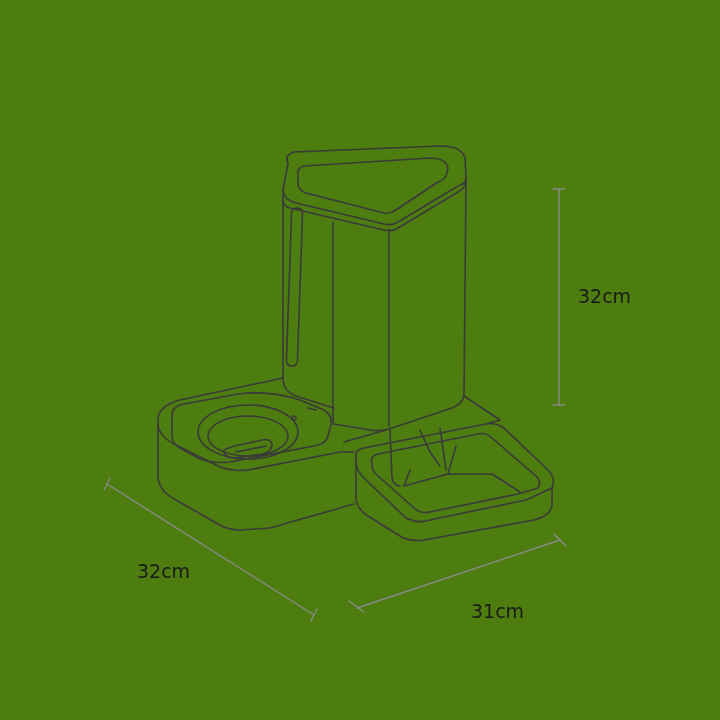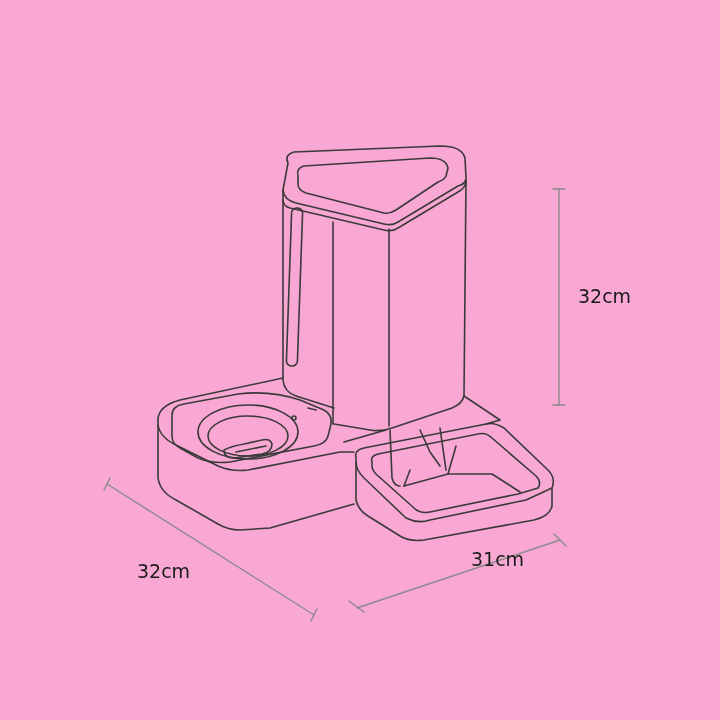--- a/index.html
+++ b/index.html
@@ -1,28 +1,28 @@
 <!DOCTYPE html>
 <html><head>
 <meta charset="utf-8">
 <style>
   html, body { margin: 0; padding: 0; background: #ffffff; }
-  .canvas { position: relative; width: 720px; height: 720px; background: #f9a8d4; overflow: hidden; }
+  .canvas { position: relative; width: 720px; height: 720px; background: #4d7c0f; overflow: hidden; }
   svg.drawing { position: absolute; left: 0; top: 0; width: 720px; height: 720px; }
   .label {
     position: absolute;
     font-family: "DejaVu Sans", sans-serif;
     font-size: 19px;
     color: #1a1a1a;
     letter-spacing: 0px;
     white-space: nowrap;
   }
   .label-height { left: 578px; top: 285px; }
   .label-depth { left: 137px; top: 560px; }
-  .label-width { left: 471px; top: 548px; }
+  .label-width { left: 471px; top: 600px; }
 </style>
 </head>
 <body>
 
 <div class="canvas">
   <svg class="drawing" viewBox="0 0 720 720" fill="none" stroke="#3a3a3a" stroke-width="1.6" stroke-linejoin="round" stroke-linecap="round">
 
     <g>
 
       <path d="M288 163 Q284 155 294 152 L440 146 Q462 146 465 158 L466 178 Q466 184 458 186 L398 222 Q392 226 384 224 L296 203 Q284 200 283 190 Z"></path>

